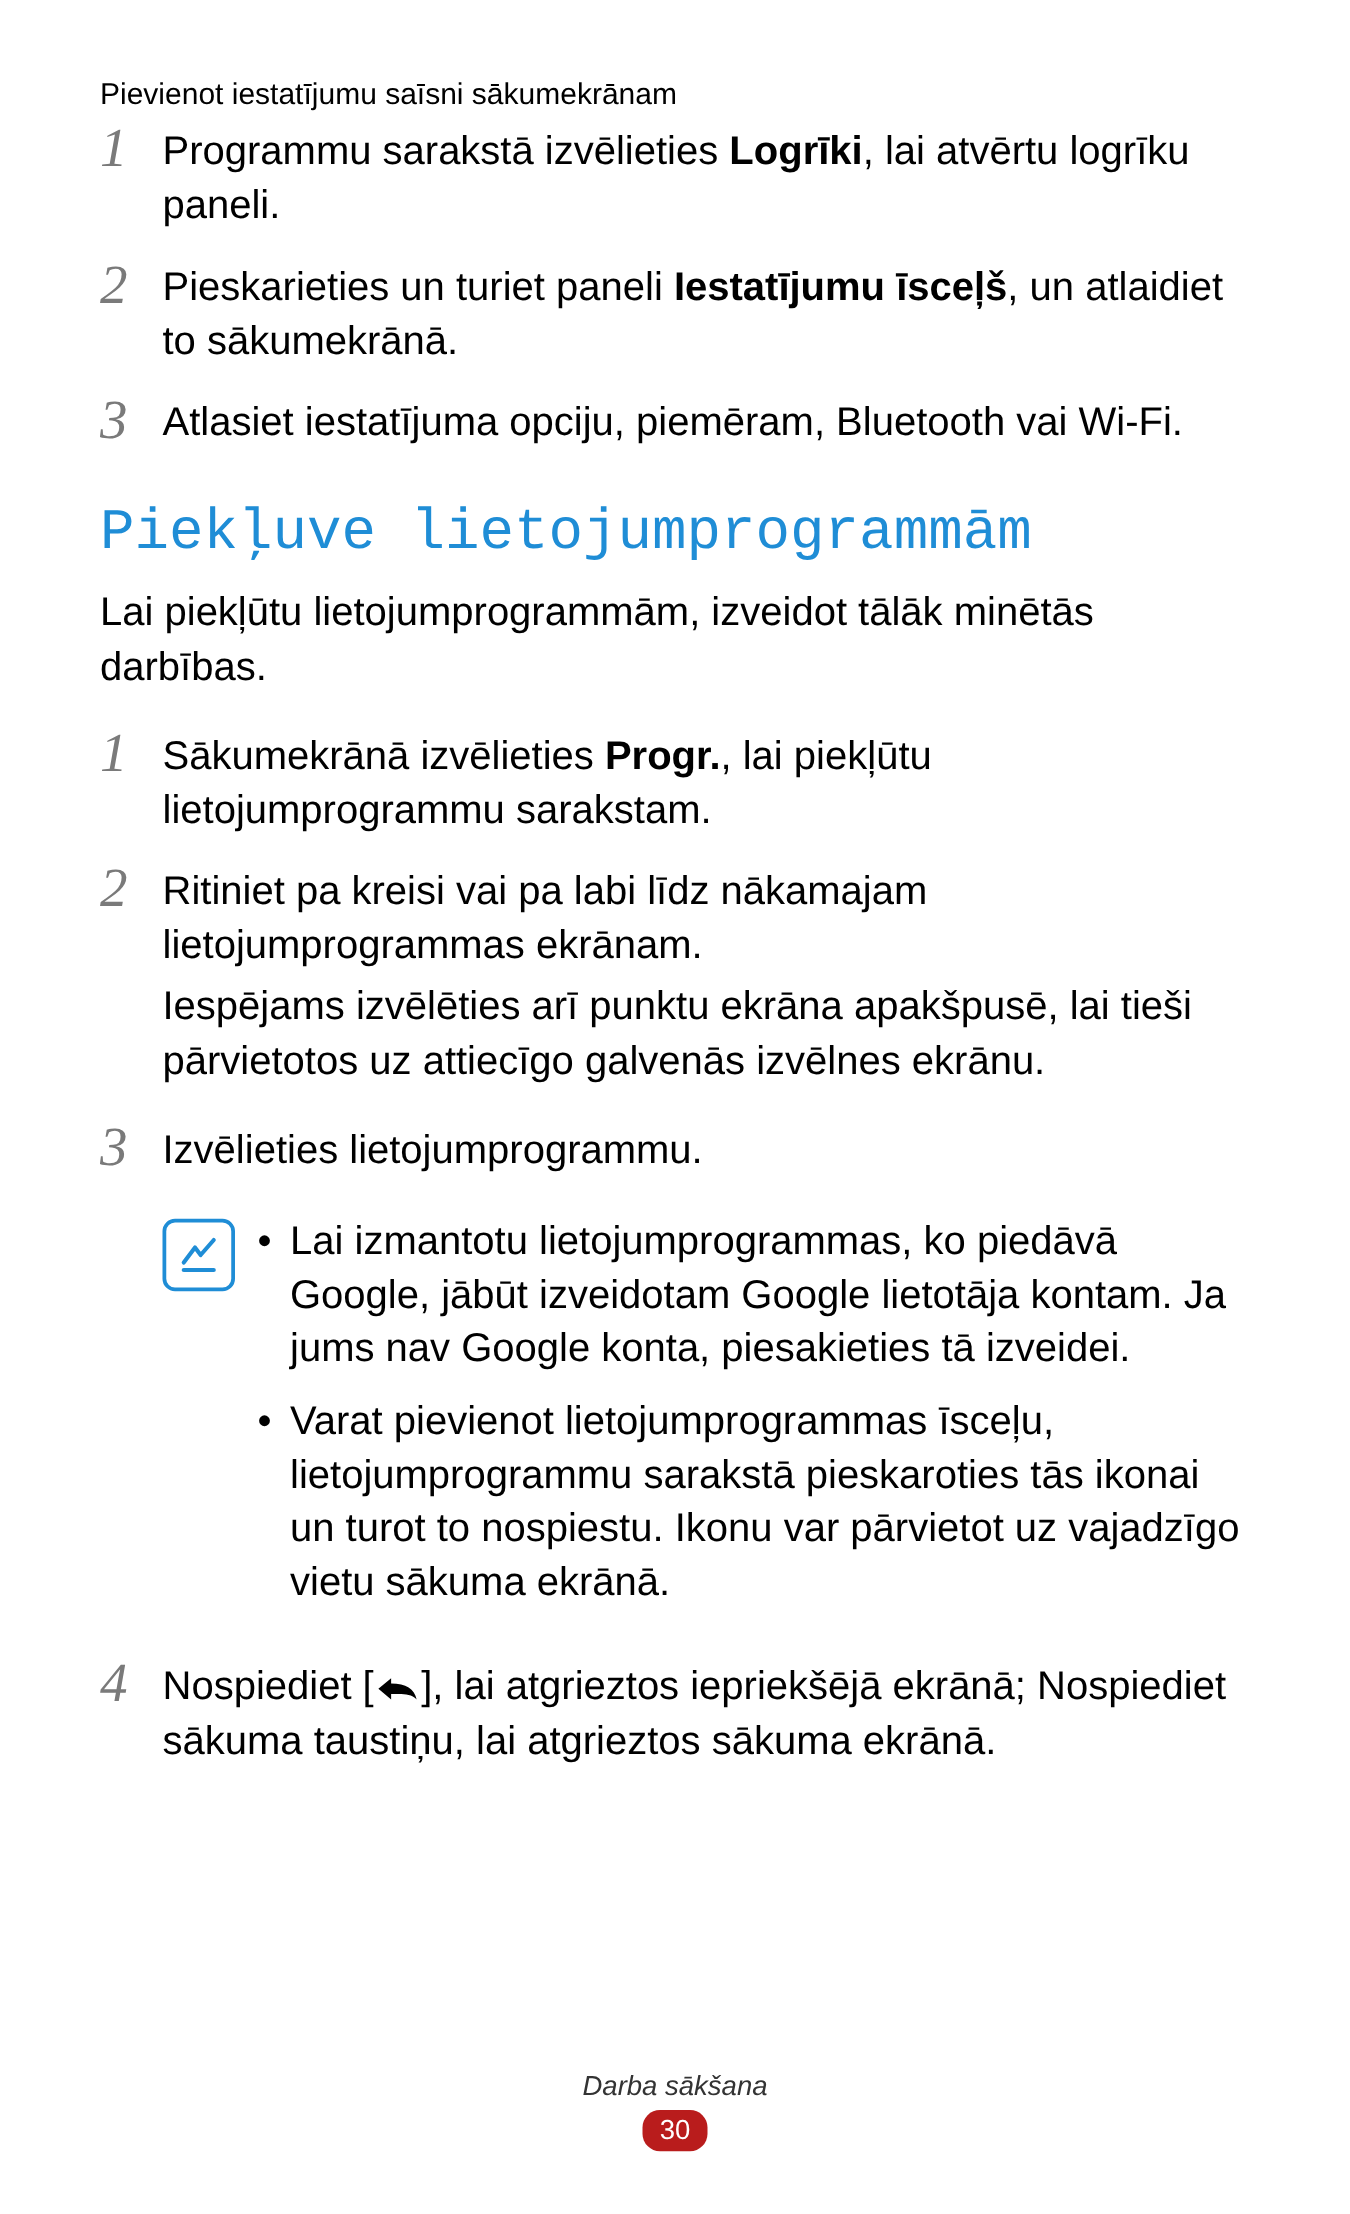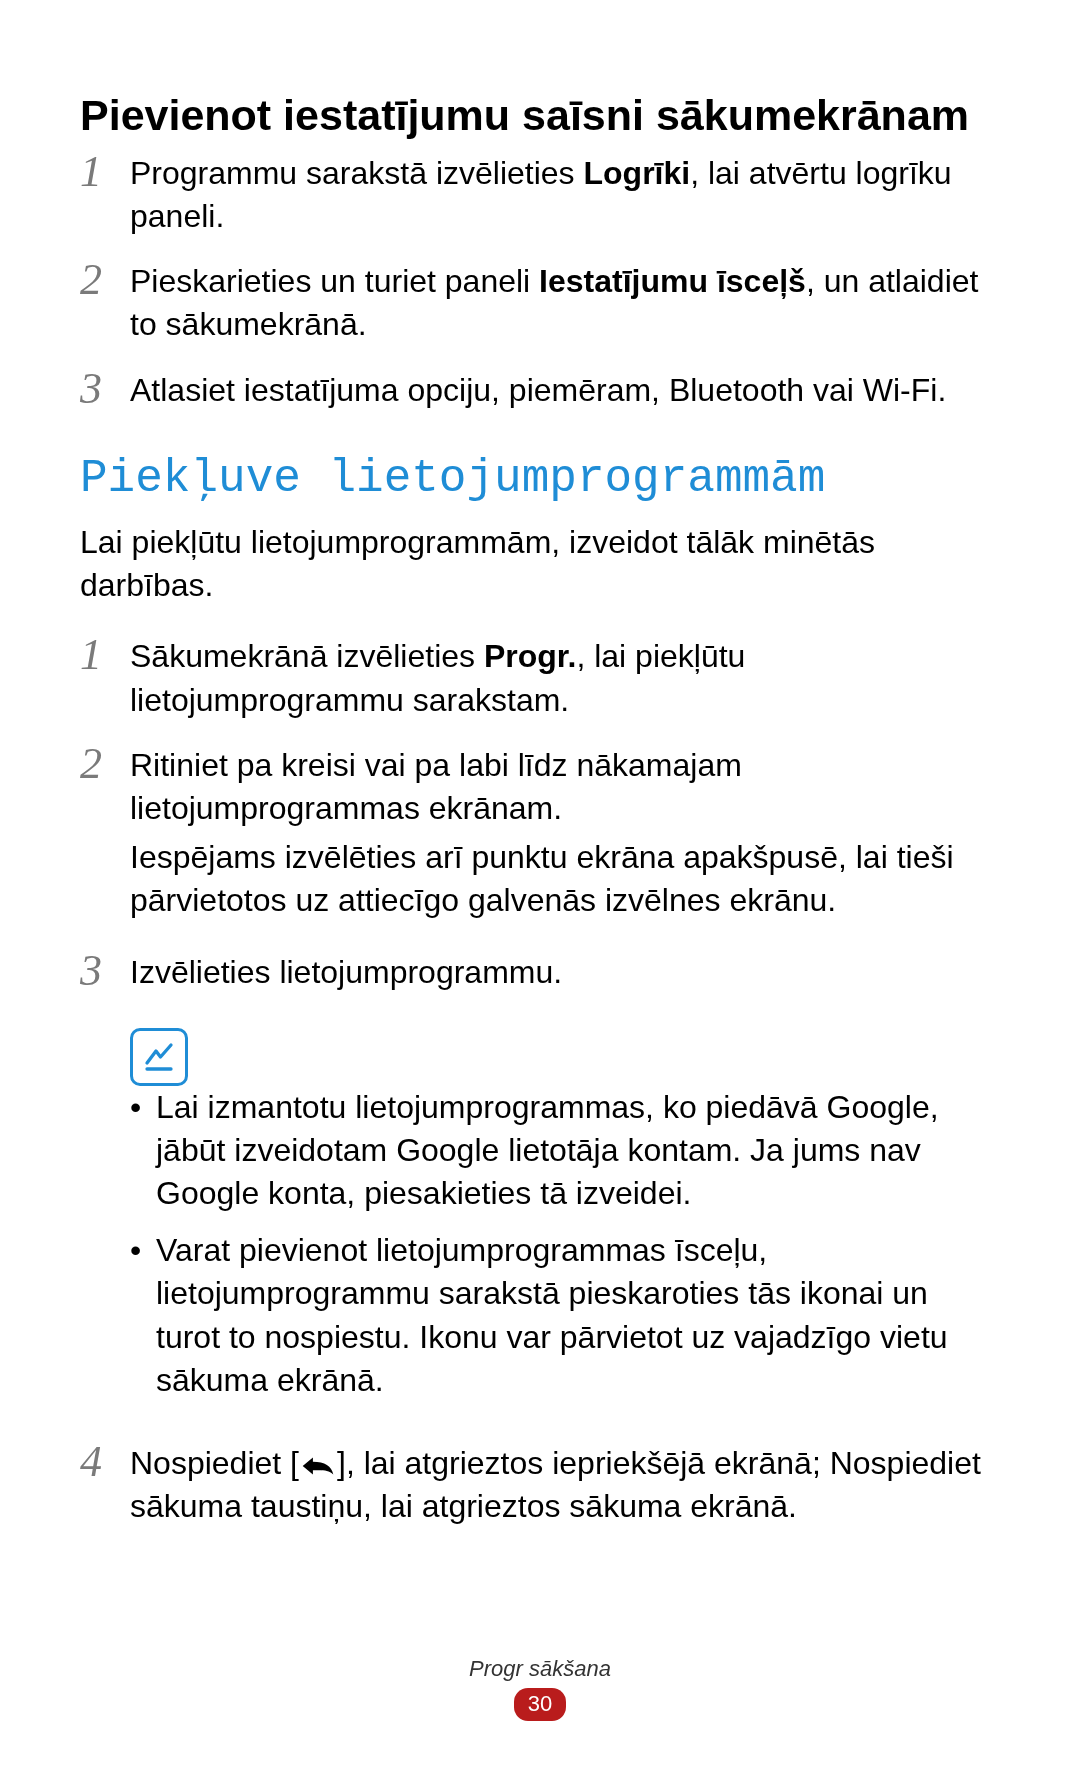--- a/index.html
+++ b/index.html
@@ -4,25 +4,24 @@
 <style>
   * { box-sizing: border-box; margin: 0; padding: 0; }
   html, body { width: 1080px; height: 1771px; background: #fff; font-family: Arial, Helvetica, sans-serif; color: #000; }
   .page {
     width: 1080px;
     height: 1771px;
     position: relative;
     padding: 60px 80px 40px 80px;
   }
   .section-title {
-    font-weight: bold;
-    font-size: 43px;
+    font-weight: normal;
+    font-size: 24px;
     line-height: 1.3;
     margin-bottom: 8px;
-    margin-top: 28px;
   }
   .body-text {
     font-size: 32px;
     line-height: 1.35;
     margin-bottom: 28px;
   }
   .step-list {
     margin-bottom: 30px;
   }
   .step {
@@ -53,21 +52,20 @@
     font-weight: 400;
     margin-top: 40px;
     margin-bottom: 14px;
     line-height: 1.2;
     font-family: Liberation Mono, monospace;
   }
   .note-block {
     display: flex;
     align-items: flex-start;
     margin: 14px 0 26px 50px;
-    flex-direction: column;
   }
   .note-icon {
     flex: 0 0 58px;
     width: 58px;
     height: 58px;
     border: 3px solid #1f8dd6;
     border-radius: 10px;
     display: flex;
     align-items: center;
     justify-content: center;
@@ -192,17 +190,17 @@
       <div class="step-num">4</div>
       <div class="step-body">
         <span>Nospiediet [</span><span class="inline-icon"><svg viewBox="0 0 40 28">
               <path d="M2 14 L14 4 L14 9 C28 9 36 14 38 24 C32 18 24 19 14 19 L14 24 Z" fill="#000"></path>
             </svg></span><span>], lai atgrieztos iepriekšējā ekrānā; Nospiediet sākuma taustiņu, lai atgrieztos sākuma ekrānā.</span>
       </div>
     </div>
   </div>
 
   <div class="footer">
-    <div class="footer-label">Progr sākšana</div>
+    <div class="footer-label">Darba sākšana</div>
     <div class="page-badge">30</div>
   </div>
 
 </div>
 
 </body></html>

